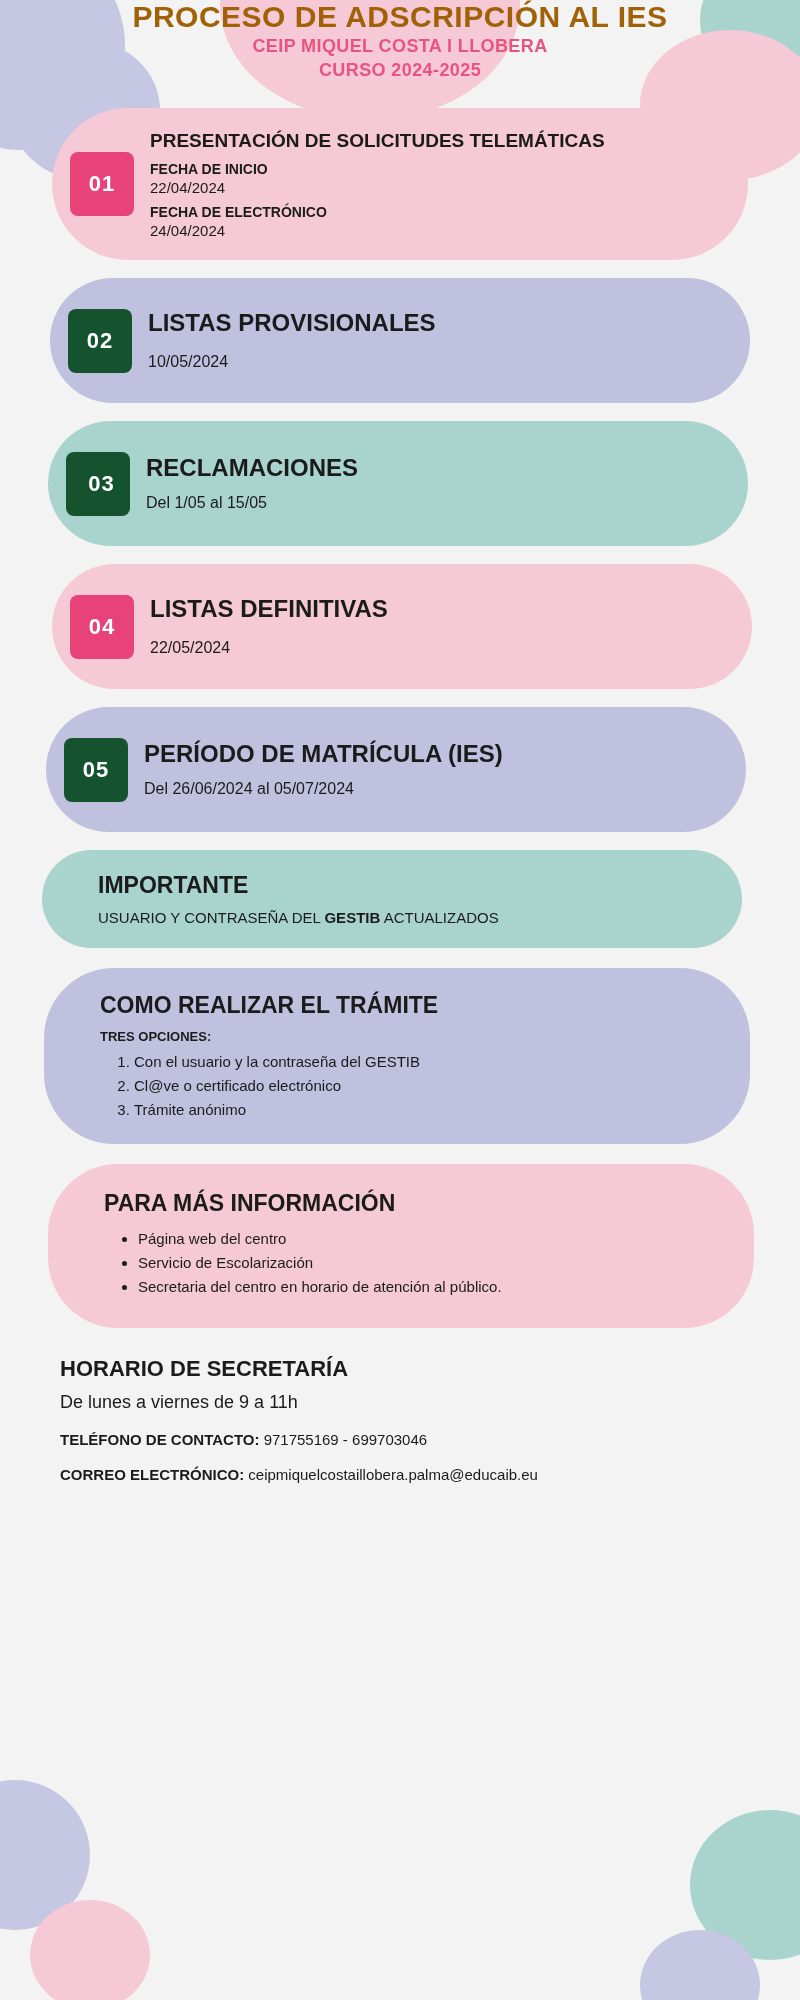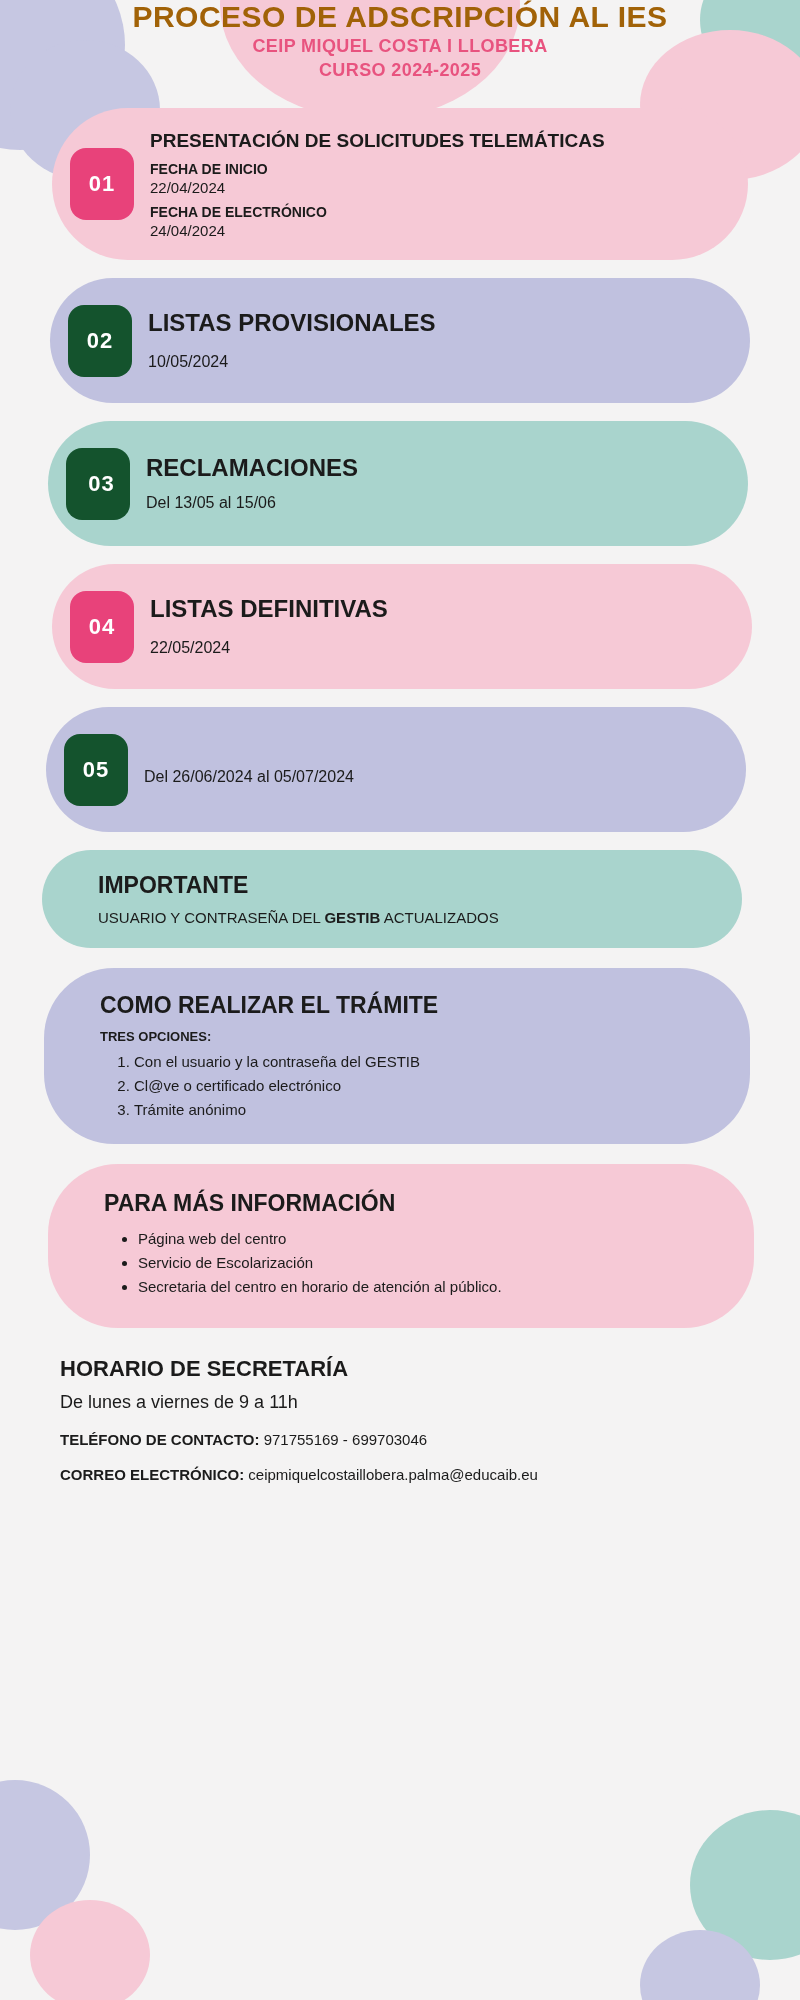--- a/index.html
+++ b/index.html
@@ -63,22 +63,22 @@
     padding-left: 18px;
   }
   .pill-1 { width: 696px; margin-left: 52px; height: 152px; background: #f6c9d6; }
   .pill-2 { width: 700px; margin-left: 50px; height: 125px; background: #c0c1df; }
   .pill-3 { width: 700px; margin-left: 48px; height: 125px; background: #a9d4cd; }
   .pill-4 { width: 700px; margin-left: 52px; height: 125px; background: #f6c9d6; }
   .pill-5 { width: 700px; margin-left: 46px; height: 125px; background: #c0c1df; }
 
   .badge {
     flex: 0 0 auto;
-    width: 64px; height: 72px;
-    border-radius: 16px;
+    width: 64px; height: 64px;
+    border-radius: 8px;
     color: #ffffff;
     font-weight: bold;
     font-size: 22px;
     letter-spacing: 1px;
     display: flex;
     align-items: center;
     justify-content: center;
   }
   .badge-pink  { background: #e8427a; }
   .badge-purple{ background: #14532d; }
@@ -159,35 +159,36 @@
         <div class="pill-body">
           <div class="pill-heading big">LISTAS PROVISIONALES</div>
           <div class="pill-date sp2">10/05/2024</div>
         </div>
       </div>
 
       <div class="pill pill-3">
         <div class="badge badge-teal">03</div>
         <div class="pill-body">
           <div class="pill-heading big">RECLAMACIONES</div>
-          <div class="pill-date sp">Del 13/05 al 15/06</div>
+          <div class="pill-date sp">Del 1/05 al 15/05</div>
         </div>
       </div>
 
       <div class="pill pill-4">
         <div class="badge badge-pink">04</div>
         <div class="pill-body">
           <div class="pill-heading big">LISTAS DEFINITIVAS</div>
           <div class="pill-date sp2">22/05/2024</div>
         </div>
       </div>
 
       <div class="pill pill-5">
         <div class="badge badge-purple">05</div>
         <div class="pill-body">
+          <div class="pill-heading big">PERÍODO DE MATRÍCULA (IES)</div>
           <div class="pill-date sp">Del 26/06/2024 al 05/07/2024</div>
         </div>
       </div>
 
     </div>
 
     <div class="info info-important">
       <div class="info-title">IMPORTANTE</div>
       <div class="info-text"><span>USUARIO Y CONTRASEÑA DEL </span><b>GESTIB</b><span> ACTUALIZADOS</span></div>
     </div>

